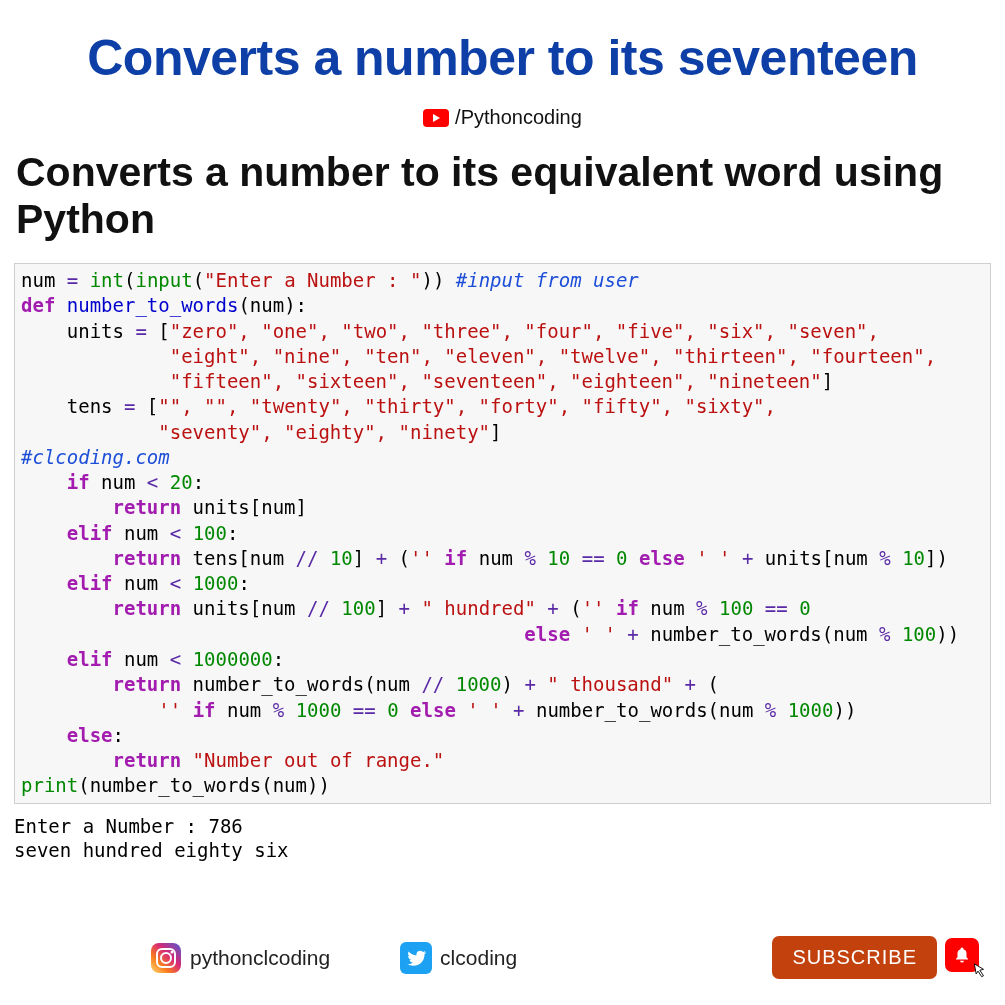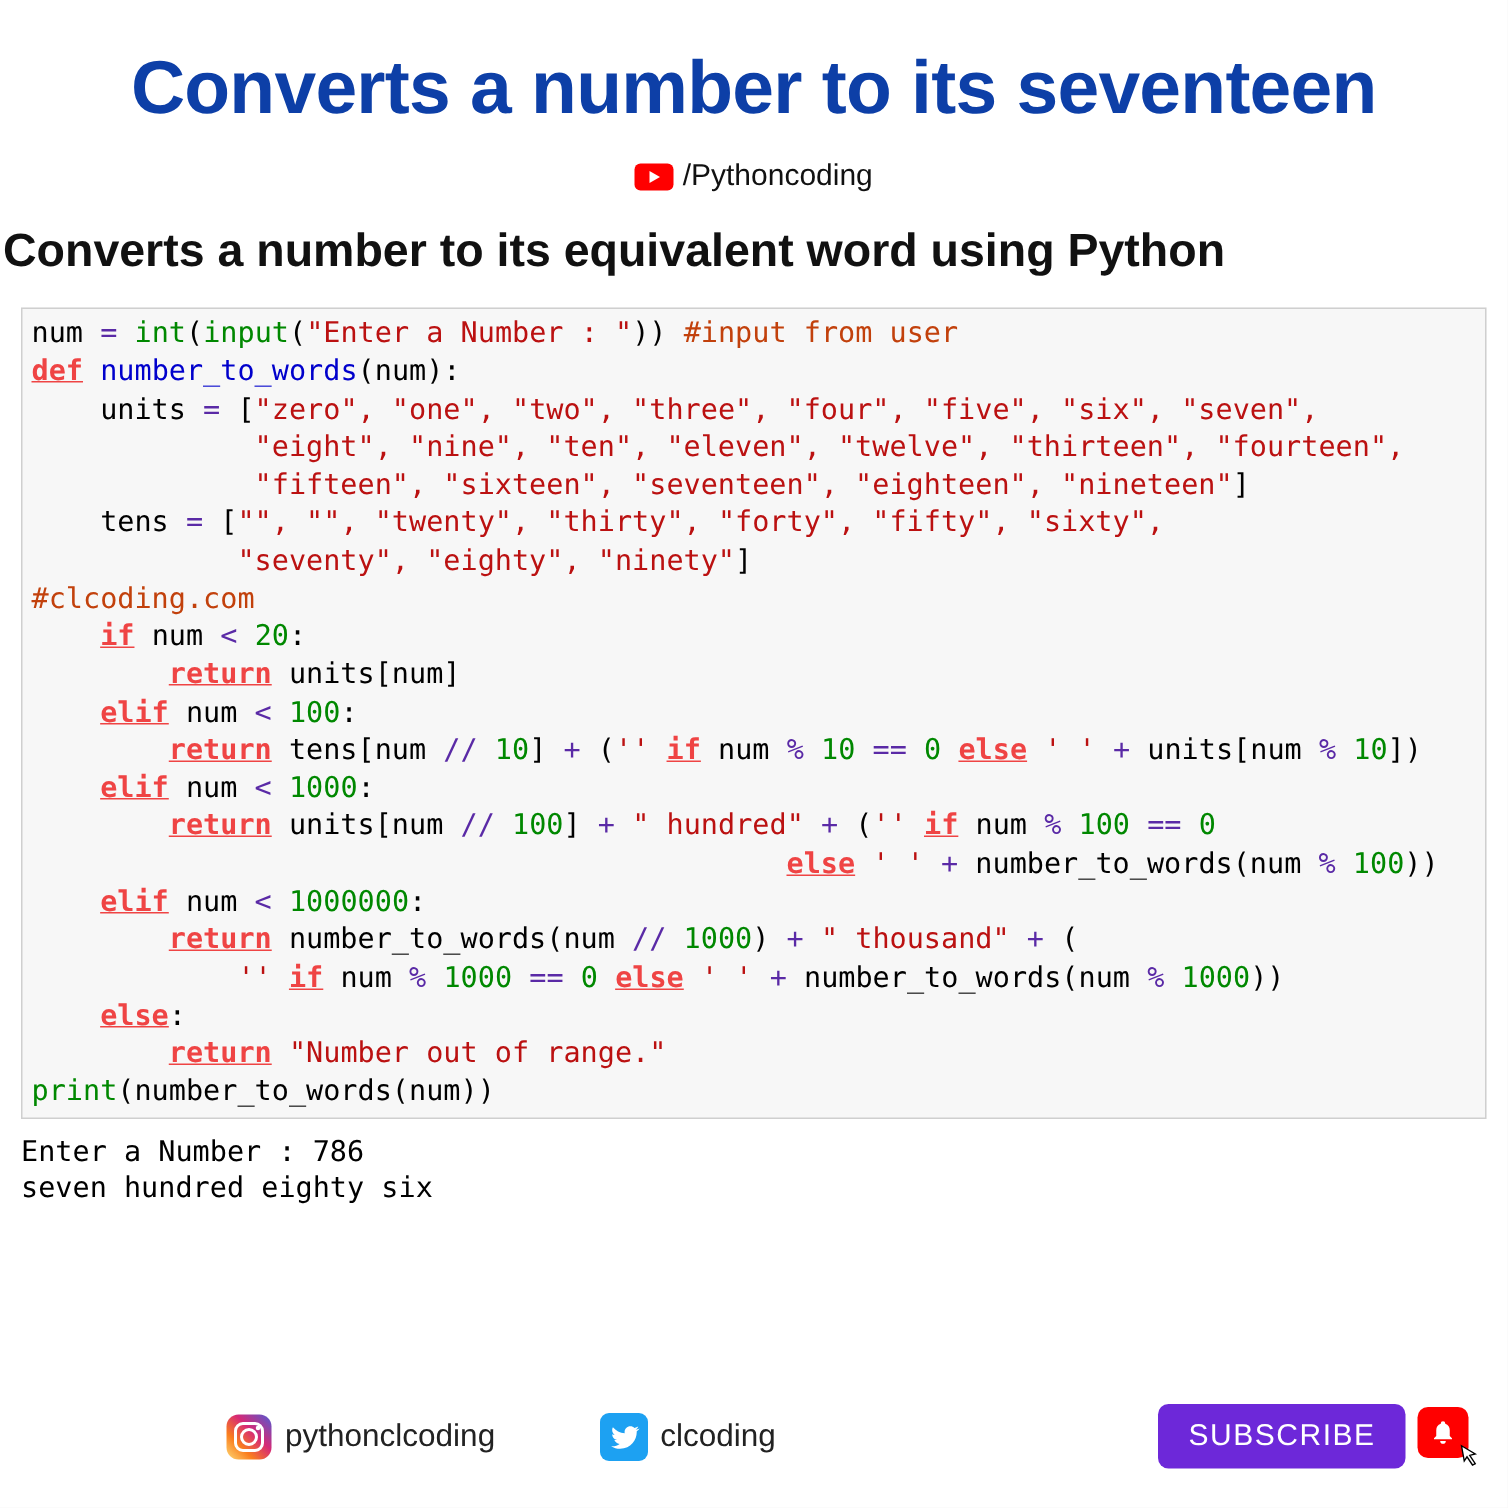--- a/index.html
+++ b/index.html
@@ -35,24 +35,24 @@
       border-radius: 4px;
       display: flex; align-items: center; justify-content: center;
     }
     .yt-icon svg { display: block; }
     .yt-handle {
       font-size: 20px;
       font-weight: 500;
       color: #111;
     }
     .subtitle {
-      font-size: 31px;
+      font-size: 41px;
       font-weight: 700;
       color: #111;
-      padding: 6px 2px 14px;
+      padding: 6px 16px 14px;
     }
     .code-block {
       margin: 6px 14px 0;
       border: 1px solid #cfcfcf;
       background: #f7f7f7;
       padding: 4px 6px;
       font-family: "DejaVu Sans Mono", Menlo, Consolas, monospace;
       font-size: 19px;
       line-height: 1.33;
       white-space: pre;
@@ -61,25 +61,25 @@
     }
     .output-block {
       margin: 10px 14px 0;
       font-family: "DejaVu Sans Mono", Menlo, Consolas, monospace;
       font-size: 19px;
       line-height: 1.3;
       white-space: pre;
       color: #000;
     }
     
-    .kw   { color: #ef4444; font-weight: 700; text-decoration: underline; } 
+    .kw   { color: #a21caf; font-weight: 700; } 
     .fn   { color: #0000cc; }                   
     .str  { color: #bb1111; }                   
     .num  { color: #008800; }                   
-    .cmt  { color: #c2410c; } 
+    .cmt  { color: #1d4ed8; font-style: italic; } 
     .op   { color: #5a2aa6; }                   
     .nm   { color: #000; }
     .blt  { color: #008800; } 
 
     .footer {
       position: absolute;
       bottom: 26px;
       left: 0; right: 0;
       display: flex;
       align-items: center;
@@ -90,21 +90,21 @@
       align-items: center;
       gap: 8px;
       margin-right: 70px;
       font-size: 21px;
       color: #222;
       text-align: center;
     }
     .ig-icon, .tw-icon { width: 32px; height: 32px; }
     .spacer { flex: 1; }
     .subscribe-btn {
-      background: #6d28d9;
+      background: #c2410c;
       color: #fff;
       border: none;
       border-radius: 7px;
       padding: 10px 20px;
       font-size: 20px;
       font-weight: 400;
       letter-spacing: 1px;
       cursor: pointer;
       font-family: Arial, sans-serif;
     }

